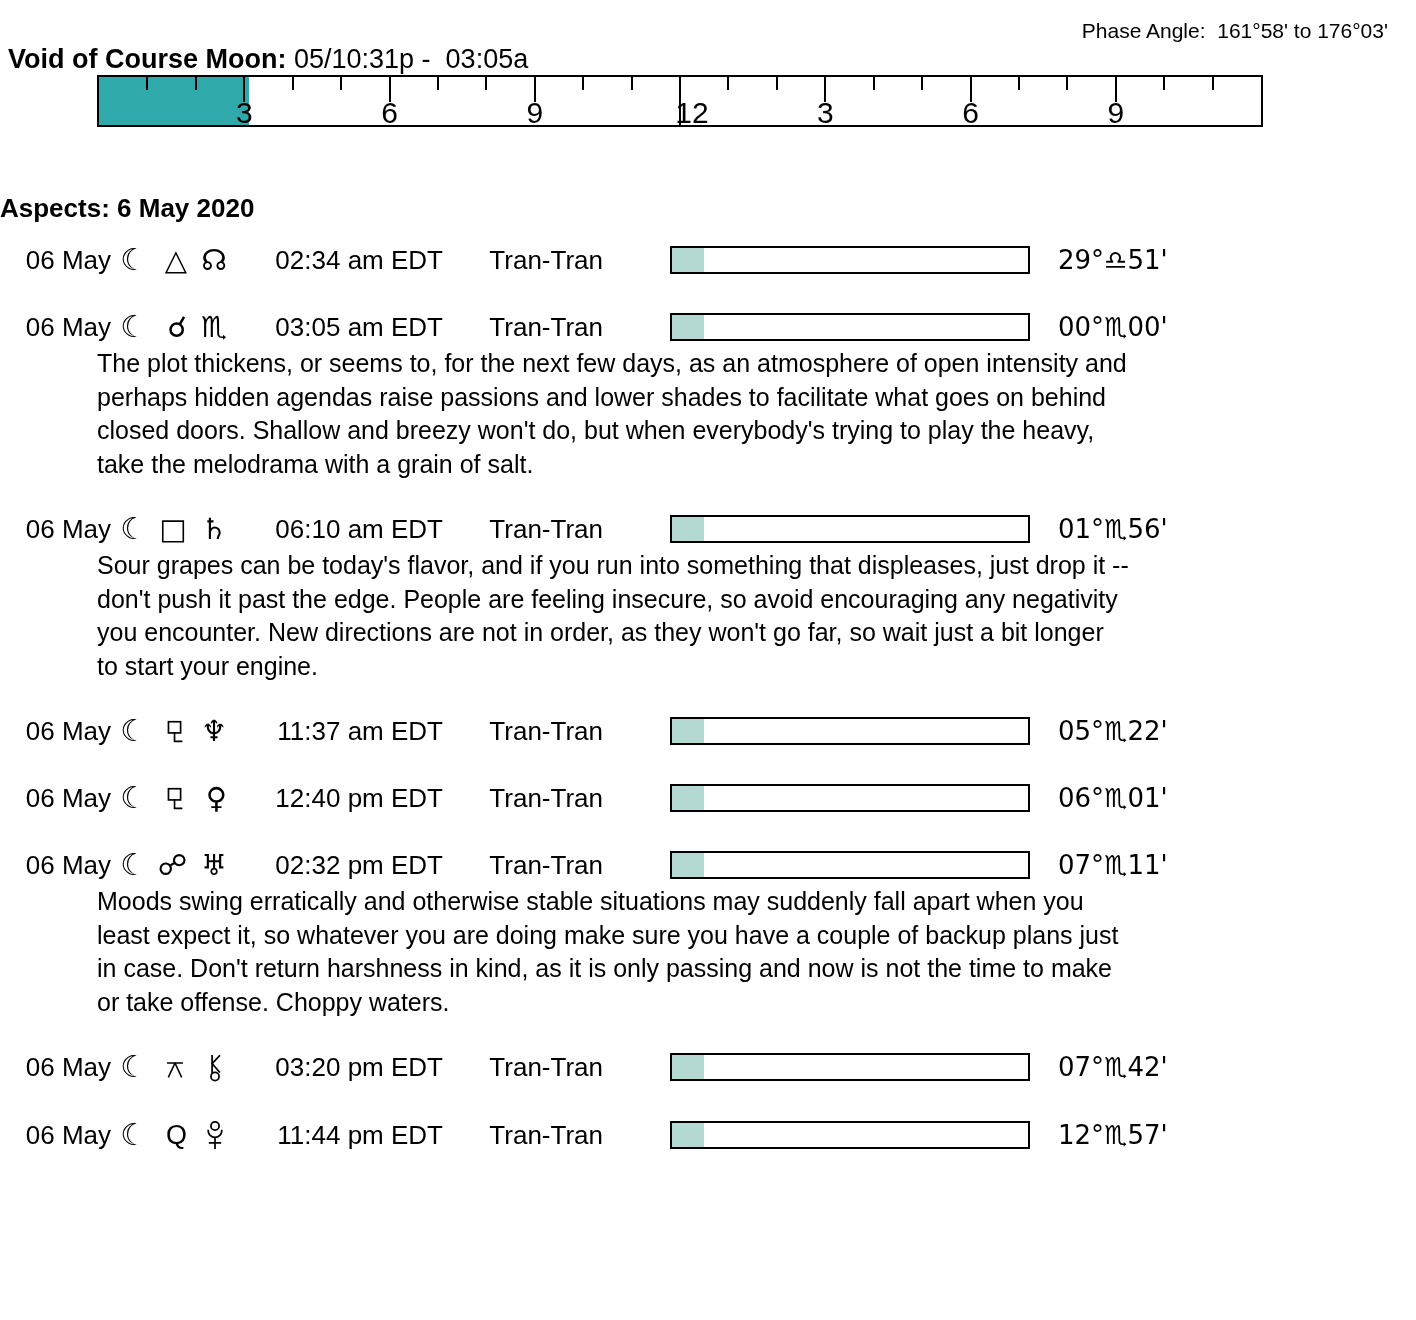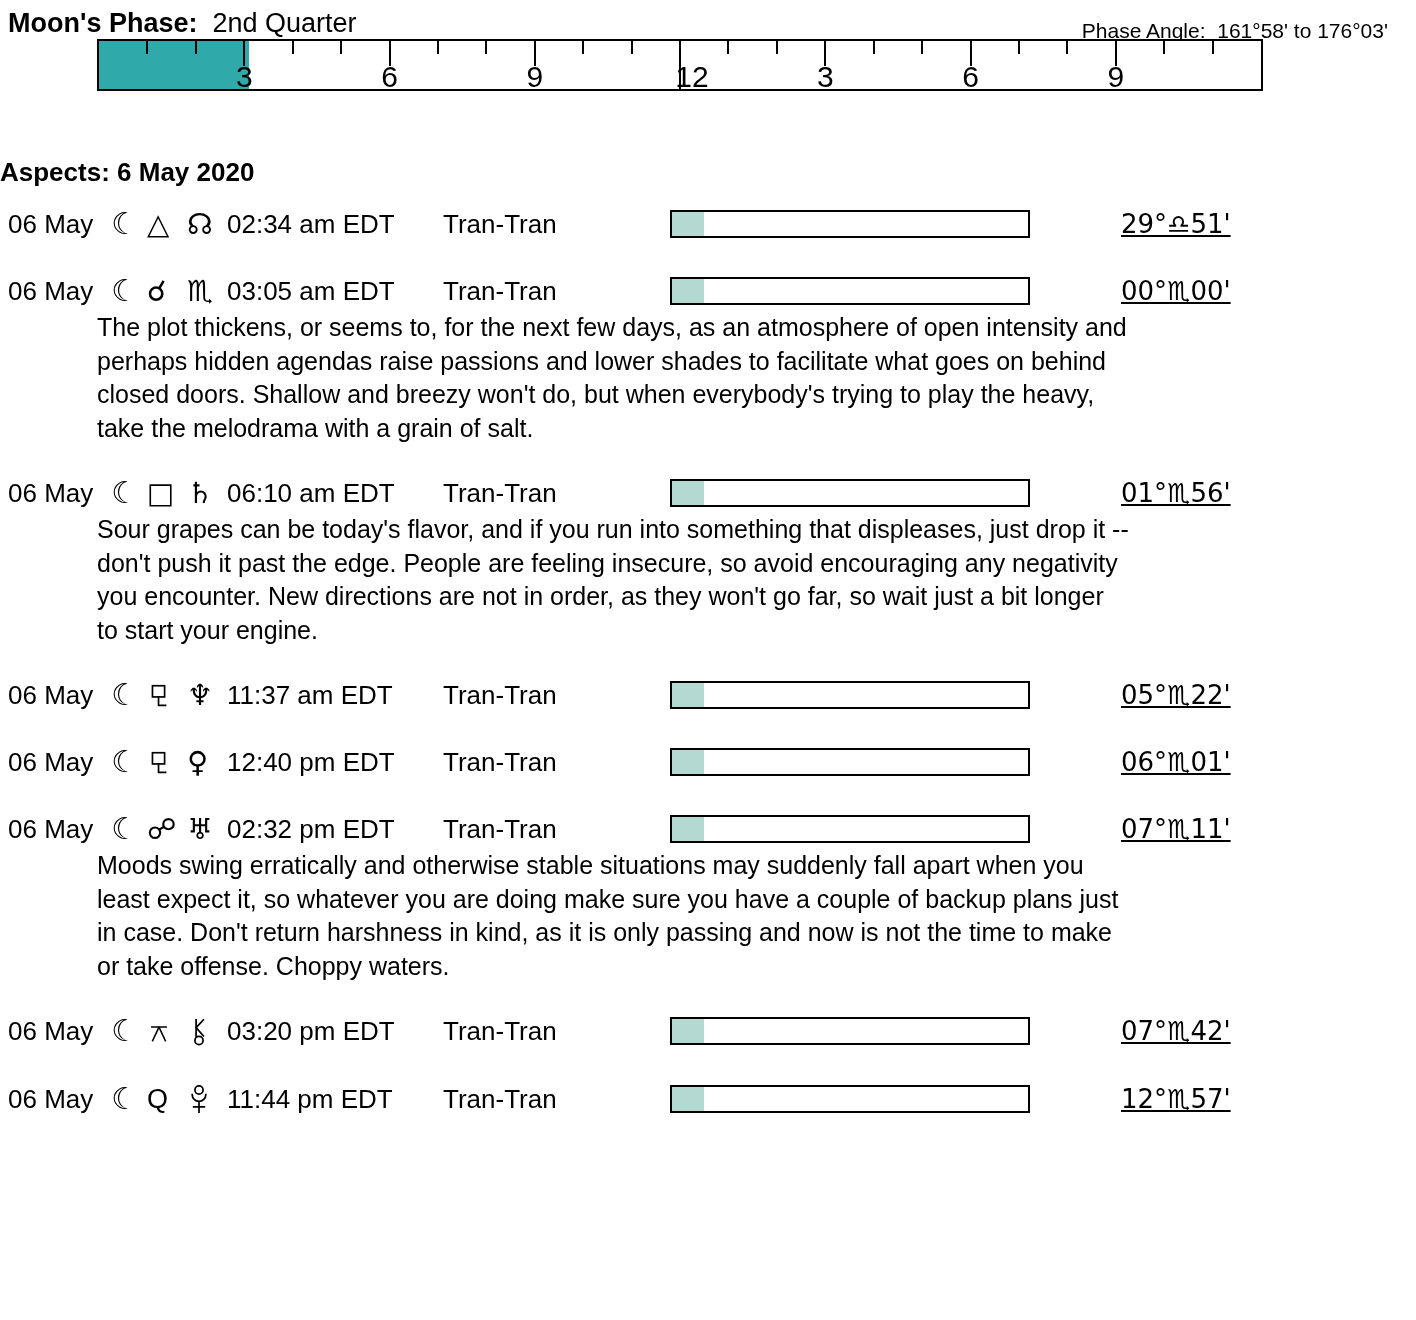--- a/index.html
+++ b/index.html
@@ -25,44 +25,44 @@
   .tick.minor{height:13px;}
   .tick.major{height:25px;}
   .tick.noon{height:100%;}
   .ruler-num{position:absolute;bottom:-3px;transform:translateX(-50%);font-size:30px;line-height:1;}
 
   
   .aspects-title{margin-top:66px;font-weight:bold;font-size:26px;line-height:31px;}
   .aspect-row{
     position:relative;margin-top:31px;height:36px;
     display:grid;grid-template-columns:103px 36px 40px 40px 216px 160px;
-    align-items:center;padding-left:8px;font-size:26px;
+    align-items:center;padding-left:8px;font-size:26px;text-align:right;
   }
   .aspect-row.first{margin-top:18px;}
   .aspect-row.after-note{margin-top:30px;}
   .aspect-row.last{margin-top:32px;}
   .c-p1{font-size:30px;line-height:1;}
   .c-asp{font-size:29px;line-height:1;}
   .c-p2{font-size:29px;line-height:1;}
   .st{fill:none;stroke:#000;stroke-width:1.8;stroke-linecap:square;}
   .g-svg{display:inline-block;vertical-align:middle;}
   .orb-bar{position:absolute;left:670px;top:50%;transform:translateY(-50%);width:356px;height:24px;border:2px solid #000;background:#fff;}
   .orb-fill{display:block;height:100%;}
-  .c-degree{position:absolute;left:1121px;font-size:26px;font-family:"DejaVu Sans",sans-serif;text-decoration:underline;}
+  .c-degree{position:absolute;left:1058px;font-size:26px;font-family:"DejaVu Sans",sans-serif;}
   .aspect-note{
     margin:2px 0 0 97px;width:1258px;
     font-size:25px;line-height:33.5px;white-space:pre-line;
   }
 </style>
 </head>
 <body>
 
 <div class="header">
-  <div class="hline"><span class="hlabel">Moon's Phase:</span><span class="hvalue">  <span>2nd Quarter</span></span></div>
   <div class="phase-angle"><span>Phase Angle:</span>  <span>161°58' to 176°03'</span></div>
+  <div class="hline"><span class="hlabel">Void of Course Moon:</span><span class="hvalue"> <span>05/10:31p -  03:05a</span></span></div>
 </div>
 
 <div class="voc-ruler">
   <div class="voc-fill" style="width: 12.875%; background: rgb(47, 169, 169);"></div>
 <div class="tick minor" style="left: 4.16667%;"></div>
     <div class="tick minor" style="left: 8.33333%;"></div>
     <div class="tick major" style="left: 12.5%;"></div>
     <div class="tick minor" style="left: 16.6667%;"></div>
     <div class="tick minor" style="left: 20.8333%;"></div>
     <div class="tick major" style="left: 25%;"></div>

